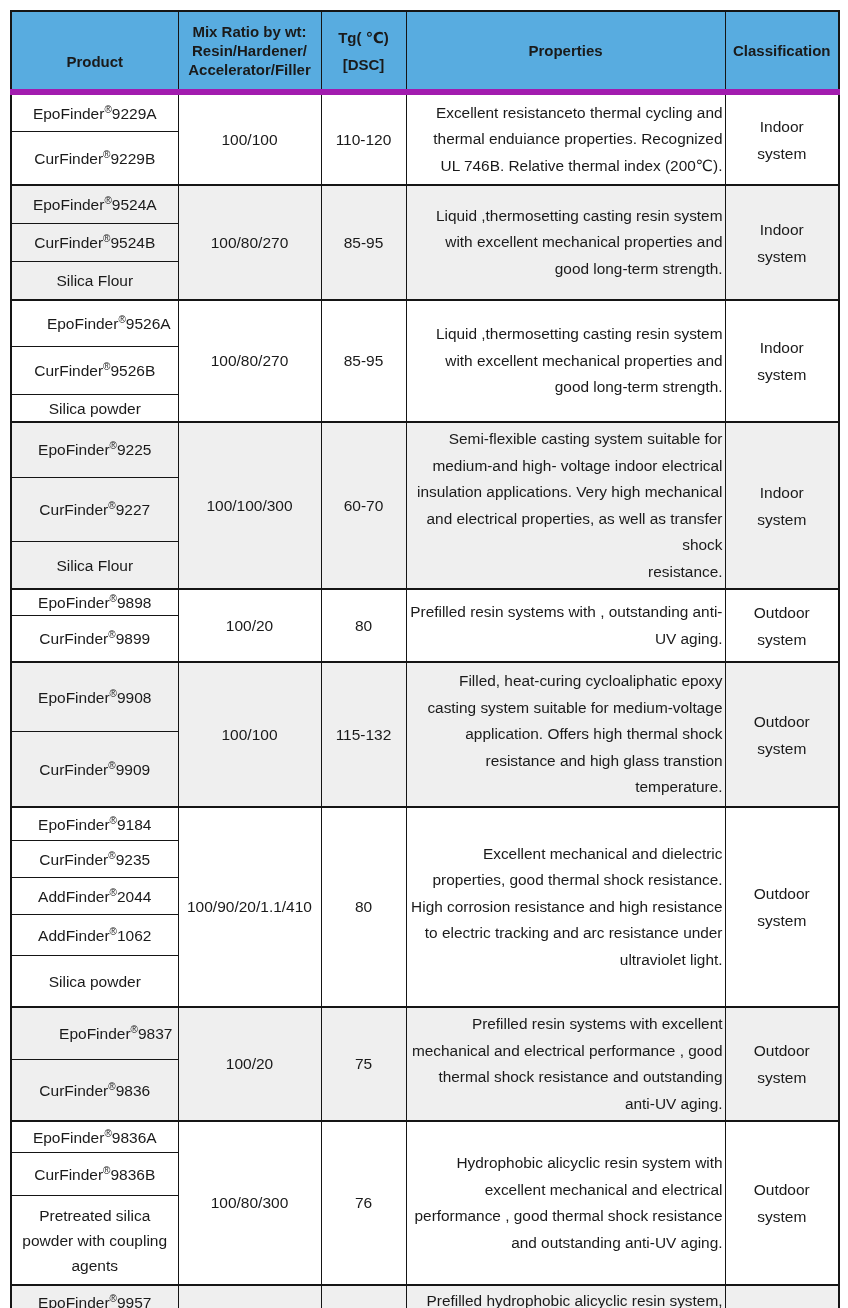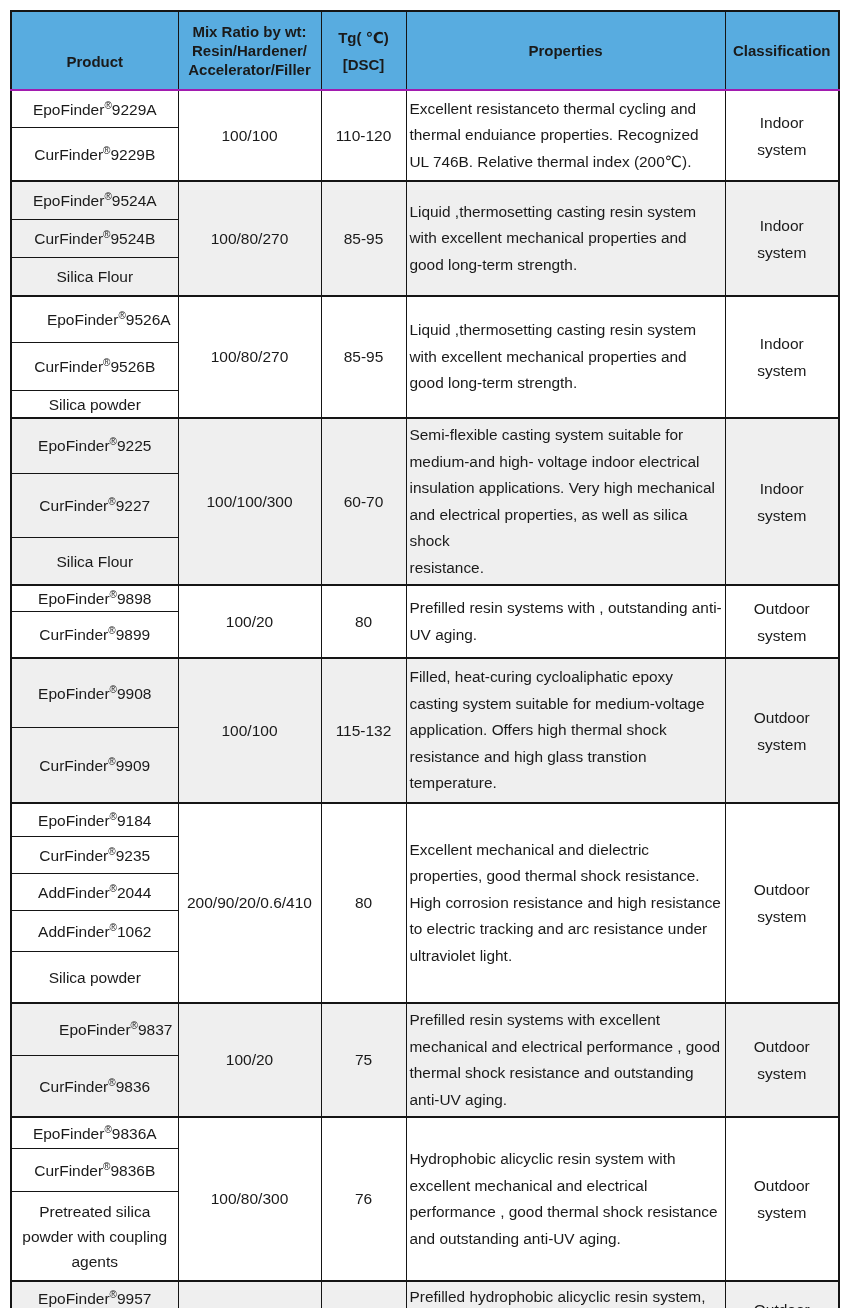--- a/index.html
+++ b/index.html
@@ -32,21 +32,21 @@
   }
   thead th {
     background: var(--header-bg, #58ACE0);
     font-weight: bold;
     font-size: 15px;
     text-align: center;
     vertical-align: middle;
     line-height: 19px;
     white-space: pre-line;
     height: 58px;
-    border-bottom: 2px solid #a21caf;
+    border-bottom: 6px solid #a21caf;
   }
   thead th.h-product {
     vertical-align: bottom;
     padding-bottom: 19px;
     line-height: 17px;
   }
   thead th.h-tg { line-height: 27px; }
   tr.group-start td { border-top: 2px solid #151515; }
   tr.shaded td { background: var(--shaded-bg, #EFEFEF); }
   td { background: #ffffff; font-size: 15.5px; vertical-align: middle; }
@@ -57,21 +57,21 @@
   }
   td.product sup {
     font-size: 10px;
     line-height: 0;
   }
   td.ratio, td.tg {
     text-align: center;
     letter-spacing: 0;
   }
   td.props {
-    text-align: left;
+    text-align: right;
     padding: 3px 2px 3px 3px;
     line-height: 26.5px;
     font-size: 15.4px;
     white-space: pre-line;
   }
   td.props.tight {
     line-height: 17.5px;
   }
   td.clsf {
     text-align: center;
@@ -140,21 +140,21 @@
         <tr>
           <td class="product" style="height: 47px;">CurFinder<sup>®</sup>9526B</td>
         </tr>
         <tr>
           <td class="product" style="height: 26px;">Silica powder</td>
         </tr>
         <tr class="group-start shaded">
           <td class="product" style="height: 47px;">EpoFinder<sup>®</sup>9225</td>
           <td class="ratio" rowspan="3">100/100/300</td>
           <td class="tg" rowspan="3">60-70</td>
-          <td class="props" rowspan="3">Semi-flexible casting system suitable for medium-and high- voltage indoor electrical insulation applications. Very high mechanical and electrical properties, as well as silica shock
+          <td class="props" rowspan="3">Semi-flexible casting system suitable for medium-and high- voltage indoor electrical insulation applications. Very high mechanical and electrical properties, as well as transfer shock
 resistance.</td>
           <td class="clsf" rowspan="3">Indoor
 system</td>
         </tr>
         <tr class="shaded">
           <td class="product" style="height: 55px;">CurFinder<sup>®</sup>9227</td>
         </tr>
         <tr class="shaded">
           <td class="product" style="height: 40px;">Silica Flour</td>
         </tr>
@@ -175,21 +175,21 @@
           <td class="tg" rowspan="2">115-132</td>
           <td class="props" rowspan="2">Filled, heat-curing cycloaliphatic epoxy casting system suitable for medium-voltage application. Offers high thermal shock resistance and high glass transtion temperature.</td>
           <td class="clsf" rowspan="2">Outdoor
 system</td>
         </tr>
         <tr class="shaded">
           <td class="product" style="height: 74px;">CurFinder<sup>®</sup>9909</td>
         </tr>
         <tr class="group-start">
           <td class="product" style="height: 32px;">EpoFinder<sup>®</sup>9184</td>
-          <td class="ratio" rowspan="5">200/90/20/0.6/410</td>
+          <td class="ratio" rowspan="5">100/90/20/1.1/410</td>
           <td class="tg" rowspan="5">80</td>
           <td class="props" rowspan="5">Excellent mechanical and dielectric properties, good thermal shock resistance. High corrosion resistance and high resistance to electric tracking and arc resistance under ultraviolet light.</td>
           <td class="clsf" rowspan="5">Outdoor
 system</td>
         </tr>
         <tr>
           <td class="product" style="height: 36px;">CurFinder<sup>®</sup>9235</td>
         </tr>
         <tr>
           <td class="product" style="height: 36px;">AddFinder<sup>®</sup>2044</td>

